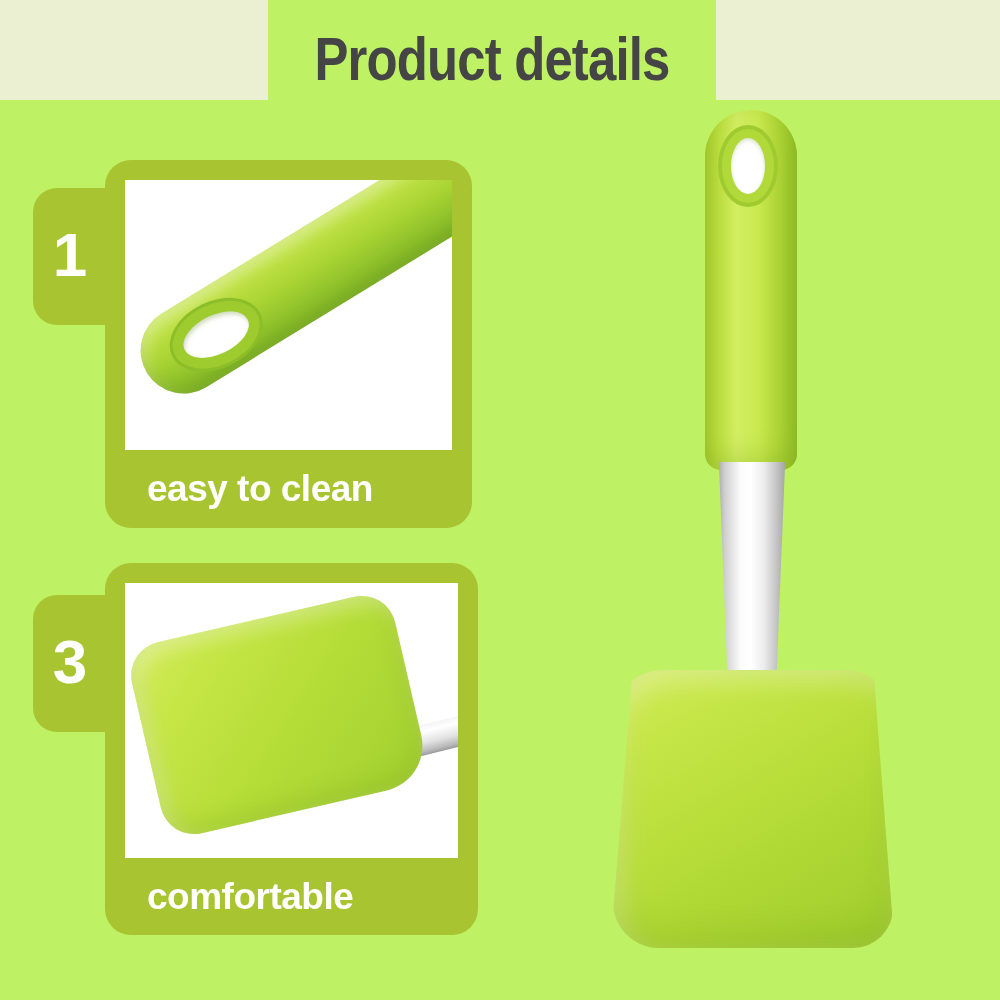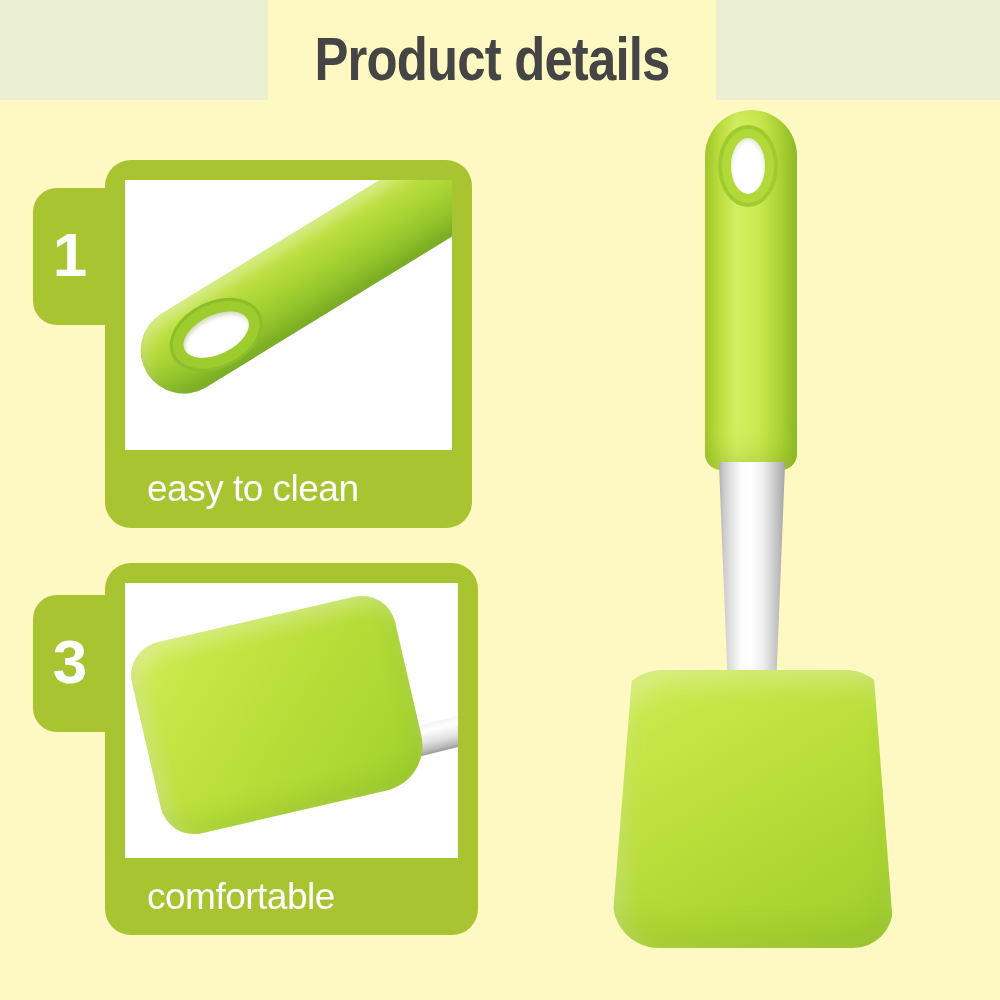--- a/index.html
+++ b/index.html
@@ -8,21 +8,21 @@
     padding: 0;
     background: #ffffff;
   }
   body {
     font-family: "Liberation Sans", sans-serif;
   }
   #page {
     position: relative;
     width: 1000px;
     height: 1000px;
-    background: #fef9c3;
+    background: #bef264;
     overflow: hidden;
   }
 
   
   .band {
     position: absolute;
     top: 0;
     height: 100px;
     background: #ebf0d2;
   }
@@ -72,21 +72,21 @@
     position: absolute;
     left: 0;
     right: 0;
     bottom: 0;
     height: 78px;
     display: flex;
     align-items: center;
     padding-left: 42px;
     box-sizing: border-box;
     color: #ffffff;
-    font-weight: normal;
+    font-weight: bold;
     font-size: 37px;
     letter-spacing: -0.5px;
   }
   .card-2 .card-caption { height: 77px; }
 
   
   .badge {
     position: absolute;
     background: #a9c431;
     border-top-left-radius: 24px;

